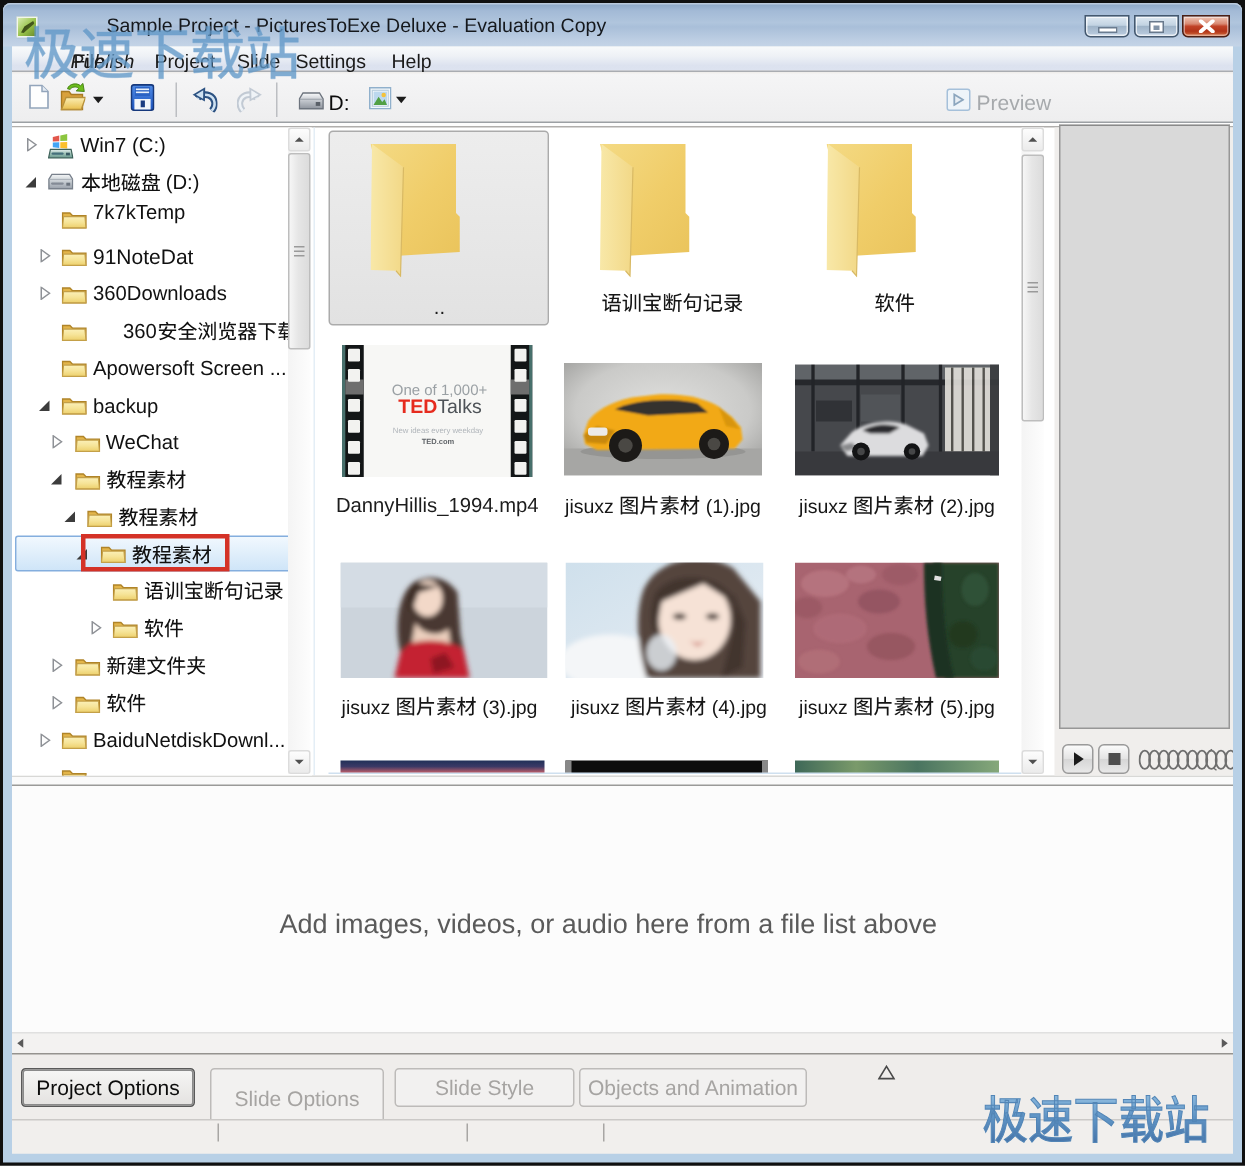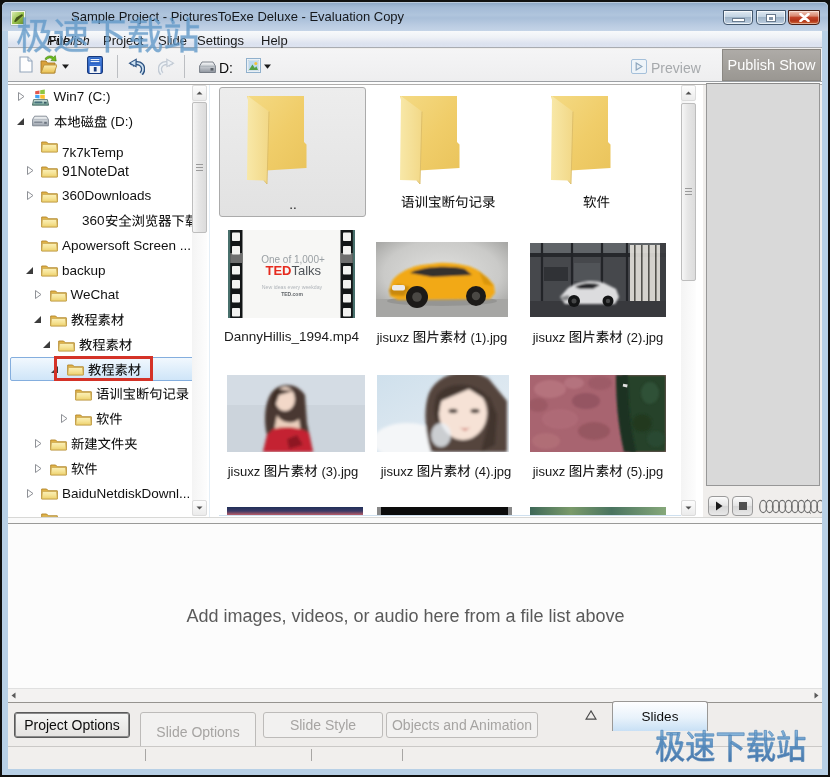--- a/index.html
+++ b/index.html
@@ -123,21 +123,20 @@
 <svg class="abs" style="left:264px;top:64px" width="7" height="5" viewBox="0 0 7 5" xmlns="http://www.w3.org/2000/svg">
       <path d="M0 0.5 L7 0.5 L3.5 4.8 Z" fill="#1c1c1c"></path>
     </svg>
 
 <div class="abs" style="left:631px;top:59px;width:16px;height:15px;border:1.5px solid #a5c0da;border-radius:2px;background:#eef4f9;display:flex;align-items:center;justify-content:center;">
  <svg width="8" height="9" viewBox="0 0 8 9" xmlns="http://www.w3.org/2000/svg">
         <path d="M1.2 1 L7 4.5 L1.2 8 Z" fill="#e8eef4" stroke="#8ca6be" stroke-width="1.2"></path>
       </svg>
     </div>
 <div class="abs" style="left:651px;top:59.5px;font-size:14px;color:#a6a9ac;">Preview</div>
-<div class="abs" style="left:722px;top:49px;width:99px;height:32px;background:linear-gradient(180deg,#aeaba7,#9a9792);border:1px solid #8a8782;display:flex;align-items:center;justify-content:center;font-size:14.5px;color:#fdfdfd;">Publish Show</div>
 
 <div class="abs" style="left:8px;top:84px;width:814px;height:433px;background:#fff;border-top:1px solid #b0aeac;"></div>
 <div class="abs" style="left:209px;top:85px;width:1px;height:432px;background:#e4eef6;"></div>
 <div class="abs" style="left:8px;top:517px;width:814px;height:7px;background:#fafafa;border-bottom:1px solid #9a9a98;border-top:1px solid #d8d8d6;"></div>
 
 <div class="abs" style="left:8px;top:85px;width:200px;height:432px;background:#fff;overflow:hidden;">
 <div class="abs" style="left:9.0px;top:7.0px;">
         <svg width="9" height="9" viewBox="0 0 9 9" xmlns="http://www.w3.org/2000/svg">
           <path d="M1.5 0.5 L7 4.5 L1.5 8.5 Z" fill="#fdfdfd" stroke="#8e9196" stroke-width="1"></path>
         </svg>
@@ -198,21 +197,21 @@
             <linearGradient id="fsm" x1="0" y1="0" x2="0" y2="1">
 <stop offset="0" stop-color="#fbf0b8"></stop>
               <stop offset="0.5" stop-color="#f6e498"></stop>
               <stop offset="1" stop-color="#edd06c"></stop>
             </linearGradient>
           </defs>
 <path d="M0.7 3 L5.6 3 L7.4 4.8 L16.3 4.8 L16.3 12.9 L0.7 12.9 Z" fill="#e3b54a" stroke="#b08428" stroke-width="0.9"></path>
 <path d="M1.4 5.4 L15.6 5.4 L16.3 12.9 L0.7 12.9 Z" fill="url(#fsm)" stroke="#c4a048" stroke-width="0.7"></path>
 </svg>
       </div>
-<div class="abs" style="left:54.0px;top:59px;height:16px;display:flex;align-items:center;font-size:13.5px;color:#111;white-space:nowrap;">7k7kTemp</div>
+<div class="abs" style="left:54.0px;top:48px;height:16px;display:flex;align-items:center;font-size:13.5px;color:#111;white-space:nowrap;">7k7kTemp</div>
 <div class="abs" style="left:17.5px;top:81.4px;">
         <svg width="9" height="9" viewBox="0 0 9 9" xmlns="http://www.w3.org/2000/svg">
           <path d="M1.5 0.5 L7 4.5 L1.5 8.5 Z" fill="#fdfdfd" stroke="#8e9196" stroke-width="1"></path>
         </svg>
       </div>
 <div class="abs" style="left:33.0px;top:78.9px;">
         <svg width="17" height="14" viewBox="0 0 17 14" xmlns="http://www.w3.org/2000/svg">
 <defs>
             <linearGradient id="fsm" x1="0" y1="0" x2="0" y2="1">
 <stop offset="0" stop-color="#fbf0b8"></stop>
@@ -884,21 +883,20 @@
       <path d="M0.5 0.5 L4.5 3.5 L0.5 6.5 Z" fill="#5a5a5a"></path>
     </svg>
 <div class="abs" style="left:8px;top:702px;width:814px;height:44px;background:#efedeb;border-top:1px solid #95938f;"></div>
 <div class="abs" style="left:14px;top:712px;width:116px;height:26px;border:1px solid #5a5a5a;box-shadow:inset 0 0 0 1px #8a8a8a;border-radius:3px;background:linear-gradient(180deg,#f6f6f5,#e4e2e0);display:flex;align-items:center;justify-content:center;font-size:14px;color:#0c0c0c;">Project Options</div>
 <div class="abs" style="left:140px;top:712px;width:116px;height:39px;border:1px solid #bdbbb9;border-radius:3px;background:#f2f1f0;display:flex;align-items:center;justify-content:center;font-size:14px;color:#a6a4a2;">Slide Options</div>
 <div class="abs" style="left:263px;top:712px;width:120px;height:26px;border:1px solid #bdbbb9;border-radius:3px;background:#f2f1f0;display:flex;align-items:center;justify-content:center;font-size:14px;color:#a6a4a2;">Slide Style</div>
 <div class="abs" style="left:386px;top:712px;width:152px;height:26px;border:1px solid #bdbbb9;border-radius:3px;background:#f2f1f0;display:flex;align-items:center;justify-content:center;font-size:14px;color:#a6a4a2;">Objects and Animation</div>
 <svg class="abs" style="left:585px;top:710px" width="12" height="10" viewBox="0 0 13 11" xmlns="http://www.w3.org/2000/svg">
       <path d="M6.5 1 L12 10 L1 10 Z" fill="none" stroke="#4a4a4a" stroke-width="1.2"></path>
     </svg>
-<div class="abs" style="left:612px;top:701px;width:96px;height:30px;border:1px solid #9a9896;border-bottom:none;border-radius:3px 3px 0 0;background:linear-gradient(180deg,#fefeff 0%,#e8f2fb 55%,#c8e0f5 100%);display:flex;align-items:center;justify-content:center;font-size:13.5px;color:#0c0c0c;">Slides</div>
 <div class="abs" style="left:8px;top:746px;width:814px;height:23px;background:#f1efed;border-top:1px solid #cbc9c7;"></div>
 <div class="abs" style="left:145px;top:749px;width:1px;height:12px;background:#a8a6a4;"></div>
 <div class="abs" style="left:311px;top:749px;width:1px;height:12px;background:#a8a6a4;"></div>
 <div class="abs" style="left:402px;top:749px;width:1px;height:12px;background:#a8a6a4;"></div>
 
 <div class="abs" style="left:15.5px;top:16px;opacity:0.78;">
       <svg width="184.3" height="38" viewBox="0 0 5000 1000" preserveAspectRatio="none" style="fill:#6098c8;stroke:#6098c8;stroke-width:8px;" xmlns="http://www.w3.org/2000/svg">
         <use href="#g6781" x="0"></use>
         <use href="#g901F" x="1000"></use>
         <use href="#g4E0B" x="2000"></use>

